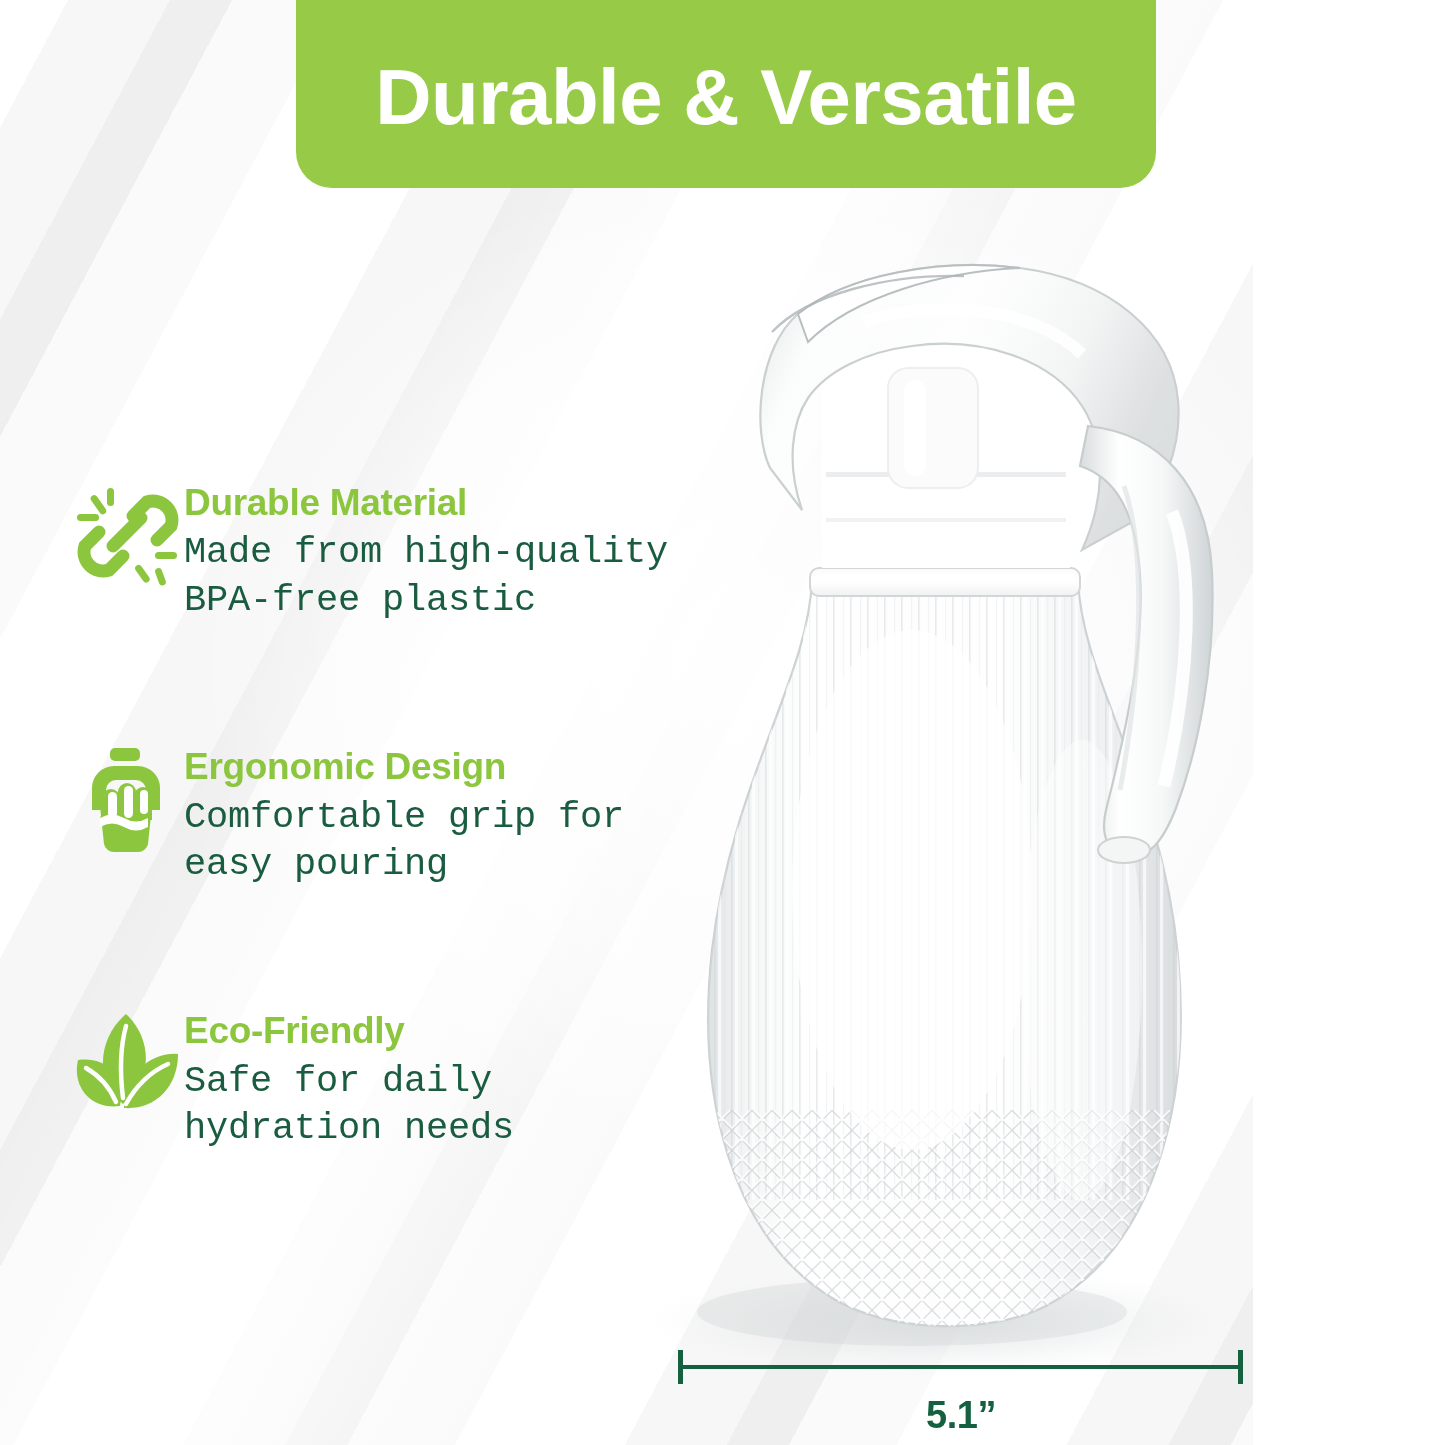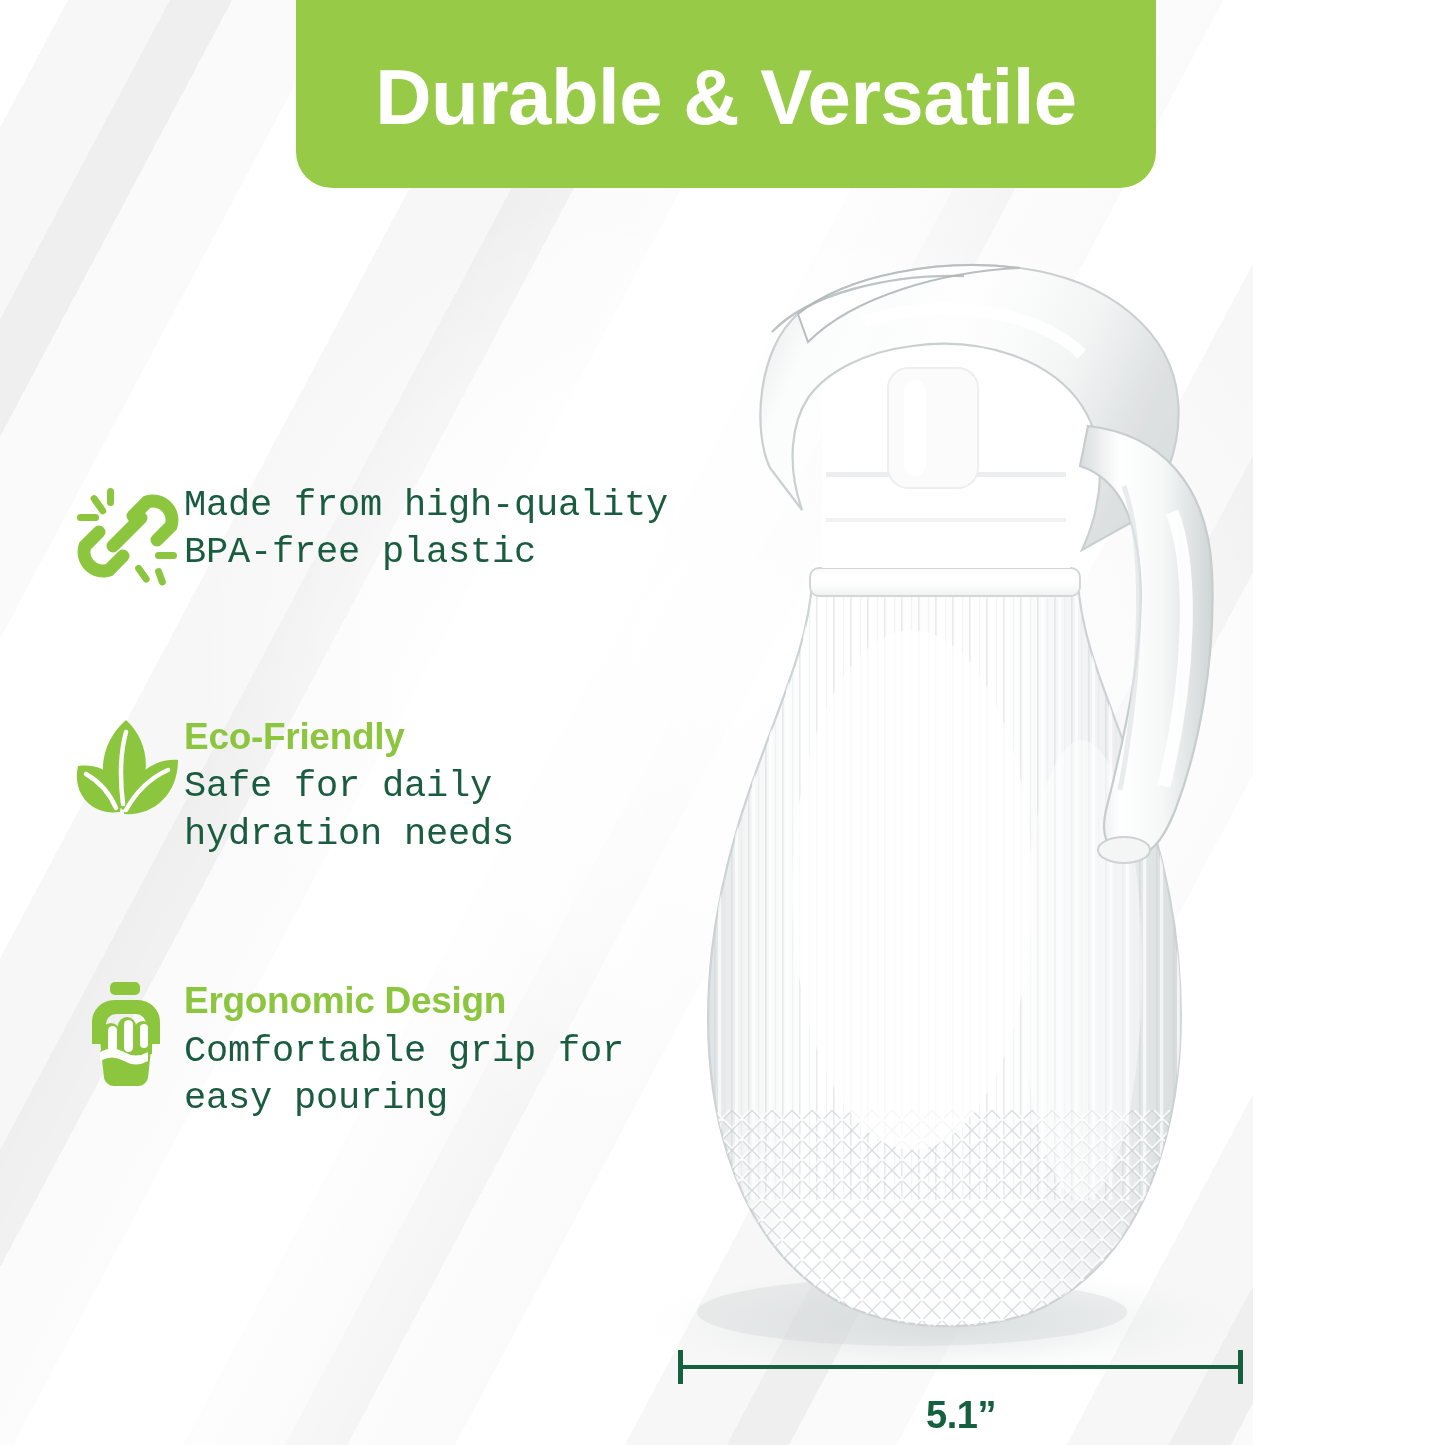--- a/index.html
+++ b/index.html
@@ -307,45 +307,22 @@
 
             <path d="M56 32 L70 18 A19 19 0 0 1 94 42 L80 56"></path>
 
             <path d="M46 72 L32 86 A19 19 0 0 1 8 62 L22 48"></path>
 
             <path d="M36 62 L64 34"></path>
           </g>
         </svg>
       </div>
       <div class="feature-text">
+        <p class="feature-title">Durable Material</p>
         <p class="feature-desc">Made from high-quality BPA-free plastic</p>
-      </div>
-    </div>
-
-    <div class="feature">
-      <div class="feature-icon">
-        <svg width="104" height="100" viewBox="0 0 104 100" xmlns="http://www.w3.org/2000/svg">
-          <g fill="#8cc63e">
-
-            <path d="M47 92 C16 66, 24 24, 50 2 C76 26, 78 68, 47 92 Z"></path>
-
-            <path d="M44 94 C14 98, -4 74, 2 48 C32 44, 50 66, 44 94 Z"></path>
-
-            <path d="M48 96 C50 62, 74 40, 102 42 C102 76, 78 98, 48 96 Z"></path>
-          </g>
-          <g stroke="#ffffff" stroke-width="4.5" stroke-linecap="round" fill="none">
-            <path d="M50 14 C44 36, 44 62, 47 86"></path>
-            <path d="M10 56 C24 64, 34 76, 40 90"></path>
-            <path d="M92 52 C74 60, 60 74, 50 92"></path>
-          </g>
-        </svg>
-      </div>
-      <div class="feature-text">
-        <p class="feature-title">Eco-Friendly</p>
-        <p class="feature-desc">Safe for daily hydration needs</p>
       </div>
     </div>
 
     <div class="feature">
       <div class="feature-icon">
         <svg width="100" height="108" viewBox="0 0 100 108" xmlns="http://www.w3.org/2000/svg">
           <g fill="#8cc63e">
 
             <rect x="32" y="0" width="30" height="13" rx="5"></rect>
 
@@ -366,20 +343,44 @@
             <path d="M22 70 q12 -7 24 0 q12 7 24 0 l0 9 q-12 7 -24 0 q-12 -7 -24 0 Z"></path>
           </g>
         </svg>
       </div>
       <div class="feature-text">
         <p class="feature-title">Ergonomic Design</p>
         <p class="feature-desc">Comfortable grip for easy pouring</p>
       </div>
     </div>
 
+    <div class="feature">
+      <div class="feature-icon">
+        <svg width="104" height="100" viewBox="0 0 104 100" xmlns="http://www.w3.org/2000/svg">
+          <g fill="#8cc63e">
+
+            <path d="M47 92 C16 66, 24 24, 50 2 C76 26, 78 68, 47 92 Z"></path>
+
+            <path d="M44 94 C14 98, -4 74, 2 48 C32 44, 50 66, 44 94 Z"></path>
+
+            <path d="M48 96 C50 62, 74 40, 102 42 C102 76, 78 98, 48 96 Z"></path>
+          </g>
+          <g stroke="#ffffff" stroke-width="4.5" stroke-linecap="round" fill="none">
+            <path d="M50 14 C44 36, 44 62, 47 86"></path>
+            <path d="M10 56 C24 64, 34 76, 40 90"></path>
+            <path d="M92 52 C74 60, 60 74, 50 92"></path>
+          </g>
+        </svg>
+      </div>
+      <div class="feature-text">
+        <p class="feature-title">Eco-Friendly</p>
+        <p class="feature-desc">Safe for daily hydration needs</p>
+      </div>
+    </div>
+
   </div>
 
   <div class="dim-line dim-v-line"></div>
   <div class="dim-line dim-v-cap-t"></div>
   <div class="dim-line dim-v-cap-b"></div>
   <div class="dim-label dim-label-height">17.1”</div>
 
   <div class="dim-line dim-h-line"></div>
   <div class="dim-line dim-h-cap-l"></div>
   <div class="dim-line dim-h-cap-r"></div>

